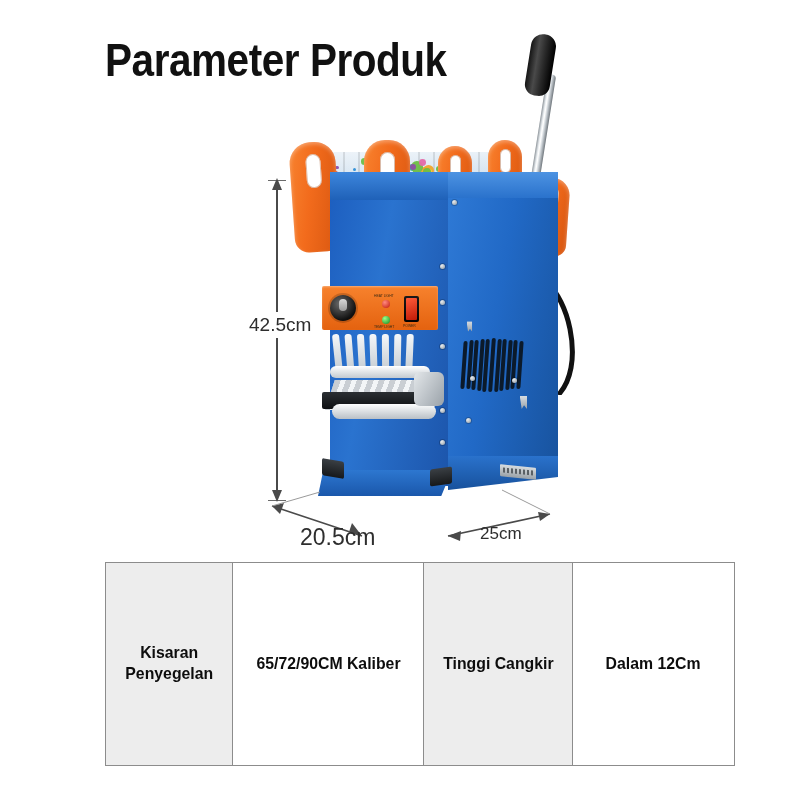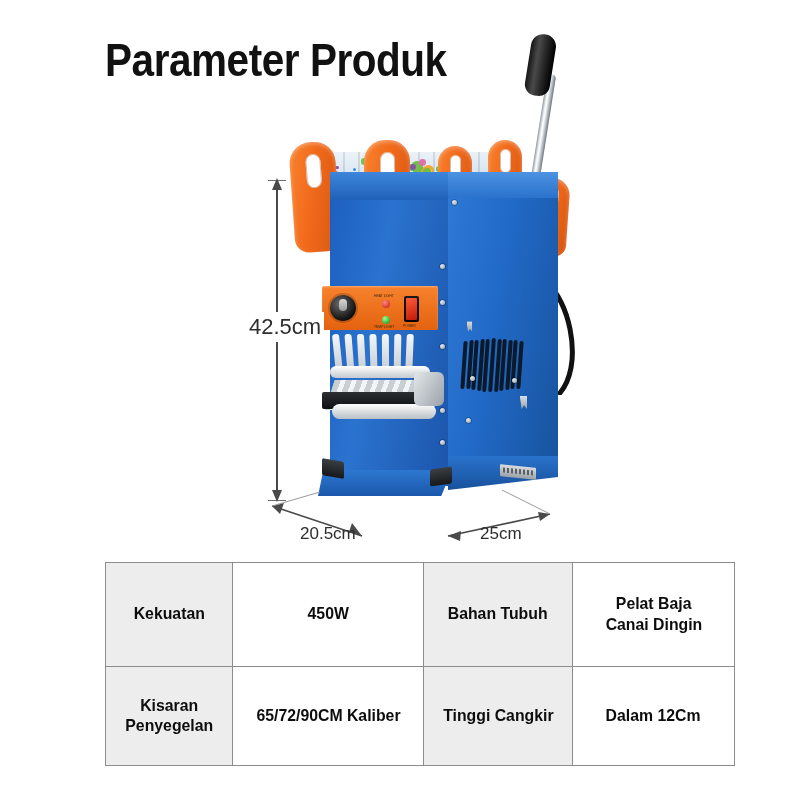--- a/index.html
+++ b/index.html
@@ -217,27 +217,27 @@
     background:repeating-linear-gradient(90deg,#5a6065 0 2px,transparent 2px 4px);
   }
 
   
   .dim-v{position:absolute;left:272px;top:178px;width:9px;height:324px;z-index:20;}
   .dim-v .ln{position:absolute;left:4px;top:10px;width:1.6px;height:304px;background:#4a4a4a;}
   .dim-v .ar{position:absolute;left:0;width:0;height:0;border-left:5px solid transparent;border-right:5px solid transparent;}
   .dim-v .ar.up{top:0;border-bottom:12px solid #4a4a4a;}
   .dim-v .ar.dn{bottom:0;border-top:12px solid #4a4a4a;}
   .dim-label{
-    position:absolute;font-size:22px;color:#2e2e2e;background:#ffffff;
+    position:absolute;font-size:19px;color:#2e2e2e;background:#ffffff;
     padding:2px 3px;z-index:21;white-space:nowrap;
   }
   .lbl-h{position:absolute;left:246px;top:312px;}
   .dim-tick{position:absolute;background:#6b6b6b;z-index:19;}
 
-  .lbl-205{position:absolute;left:300px;top:524px;font-size:17px;color:#2e2e2e;z-index:21;}
+  .lbl-205{position:absolute;left:300px;top:524px;font-size:23px;color:#2e2e2e;z-index:21;}
   .lbl-25{position:absolute;left:480px;top:524px;font-size:17px;color:#2e2e2e;z-index:21;}
 
   
   .spec{
     position:absolute;left:105px;top:562px;width:593px;height:204px;
     border-collapse:collapse;table-layout:fixed;
   }
   .spec td{
     border:1.3px solid #8c8c8c;
     text-align:center;vertical-align:middle;
@@ -540,35 +540,20 @@
 
     <path d="M70 22 L 22 36" stroke="#9a9a9a" stroke-width="1" fill="none"></path>
     <path d="M252 20 L 300 44" stroke="#9a9a9a" stroke-width="1" fill="none"></path>
   </svg>
 
   <div class="lbl-205">20.5cm</div>
   <div class="lbl-25">25cm</div>
 
   <table class="spec">
     <tbody>
-      <tr class="r2">
-        <td class="lab c1">
-          <span>Kekuatan</span>
-        </td>
-        <td class="val c2">
-          <span>450W</span>
-        </td>
-        <td class="lab c3">
-          <span>Bahan Tubuh</span>
-        </td>
-        <td class="val c4">
-          <span>Pelat Baja</span><br>
-          <span>Canai Dingin</span>
-        </td>
-      </tr>
       <tr class="r3">
         <td class="lab c1">
           <span>Kisaran</span><br>
           <span>Penyegelan</span>
         </td>
         <td class="val c2">
           <span>65/72/90CM Kaliber</span>
         </td>
         <td class="lab c3">
           <span>Tinggi Cangkir</span>

